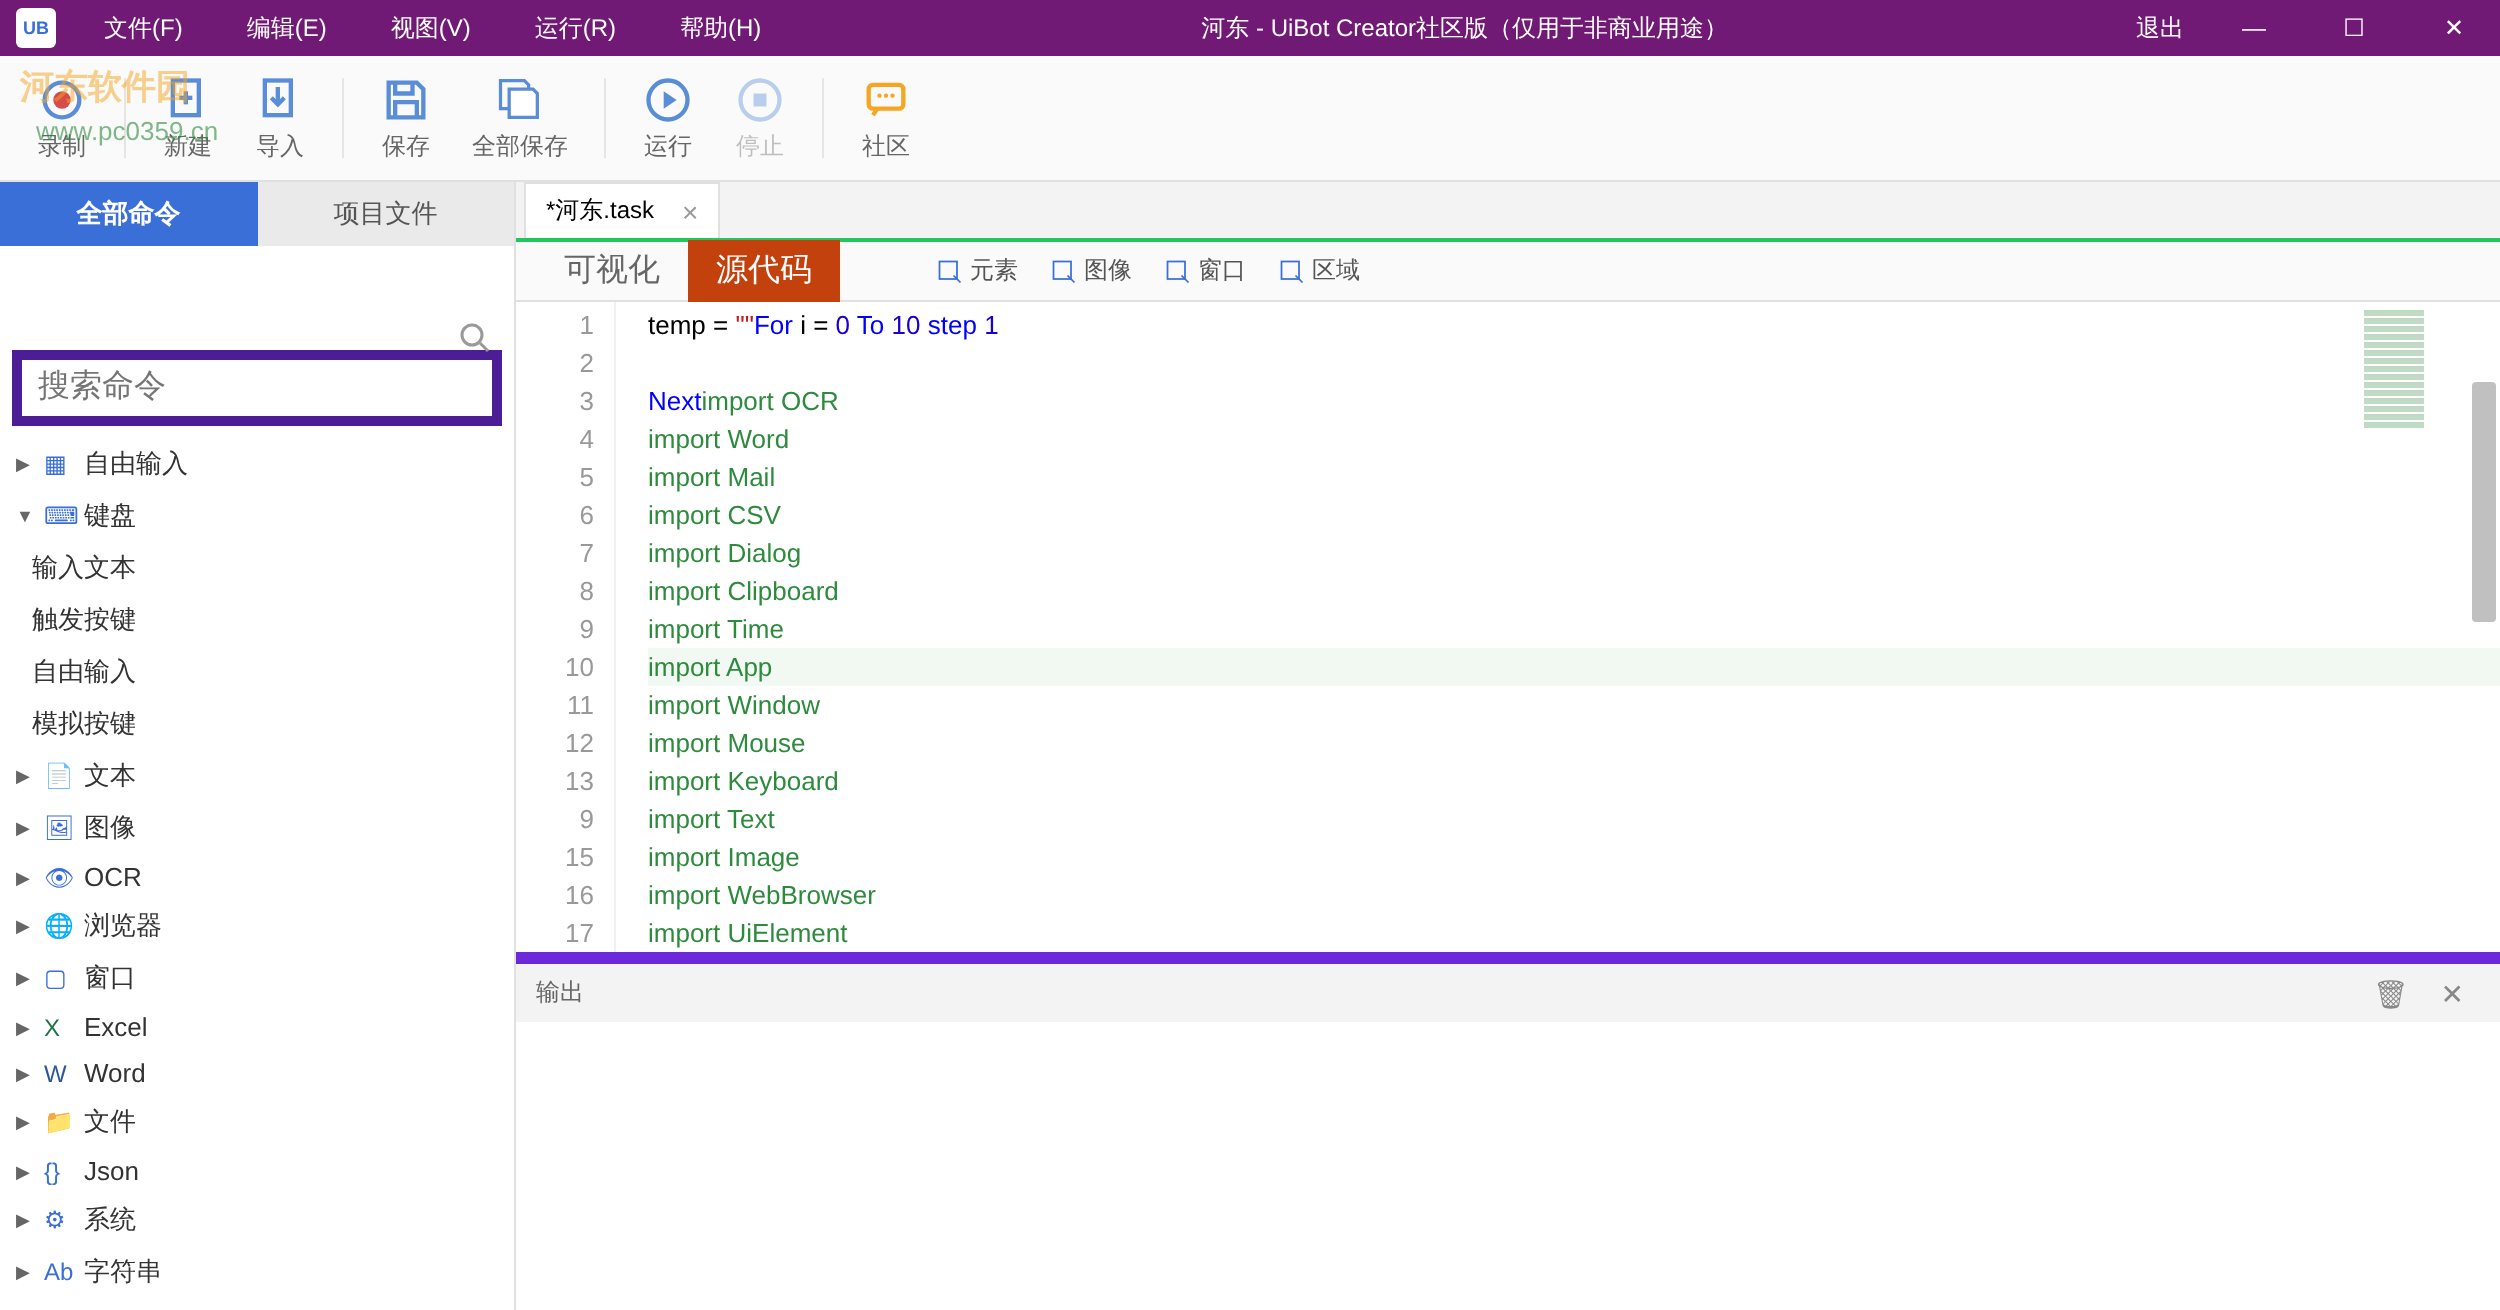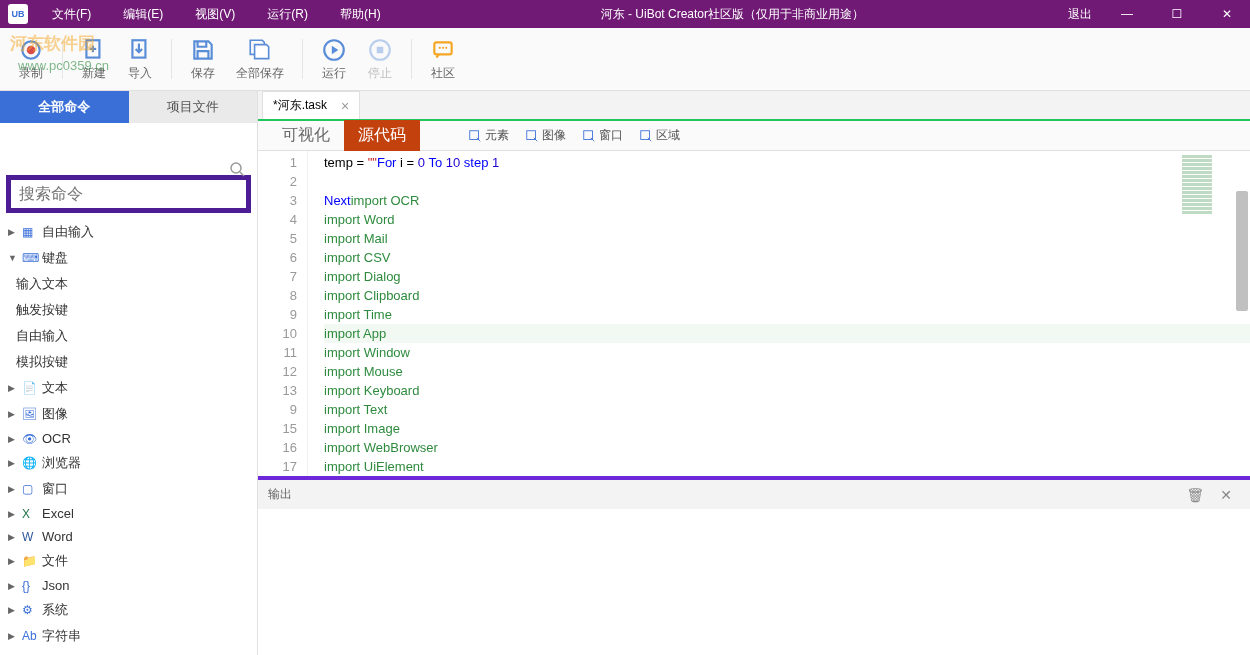--- a/index.html
+++ b/index.html
@@ -56,21 +56,21 @@
 .kw-import { color: #2e8b3e; }
 .kw-str { color: #c41a16; }
 .kw-num { color: #1c00cf; }
 .kw-mod { color: #2e8b3e; }
 .kw-blue { color: #0000ff; }
 .minimap { position: absolute; right: 18px; top: 4px; width: 50px; height: 100px; opacity: 0.3; }
 .minimap div { height: 3px; background: #2e8b3e; margin-bottom: 1px; width: 60%; }
 .scrollbar-v { position: absolute; right: 2px; top: 0; bottom: 0; width: 12px; }
 .scroll-thumb { width: 12px; height: 120px; background: #c0c0c0; border-radius: 2px; position: absolute; top: 40px; }
 
-.output-panel { height: 180px; border-top: 4px solid #6d28d9; display: flex; flex-direction: column; }
+.output-panel { height: 180px; border-top: 6px solid #6d28d9; display: flex; flex-direction: column; }
 .output-header { display: flex; align-items: center; padding: 6px 10px; background: #f3f3f3; font-size: 12px; color: #666; }
 .output-header .title { flex: 1; }
 .output-header .btn { padding: 0 8px; cursor: pointer; color: #888; font-size: 14px; }
 .output-body { flex: 1; background: #fff; }
 
 .watermark { position: absolute; top: 32px; left: 10px; font-size: 17px; font-weight: bold; color: #f5a623; opacity: 0.5; pointer-events: none; z-index: 100; }
 .watermark2 { position: absolute; top: 58px; left: 18px; font-size: 13px; color: #2e8b3e; opacity: 0.6; pointer-events: none; z-index: 100; }
 </style>
 </head>
 <body>

